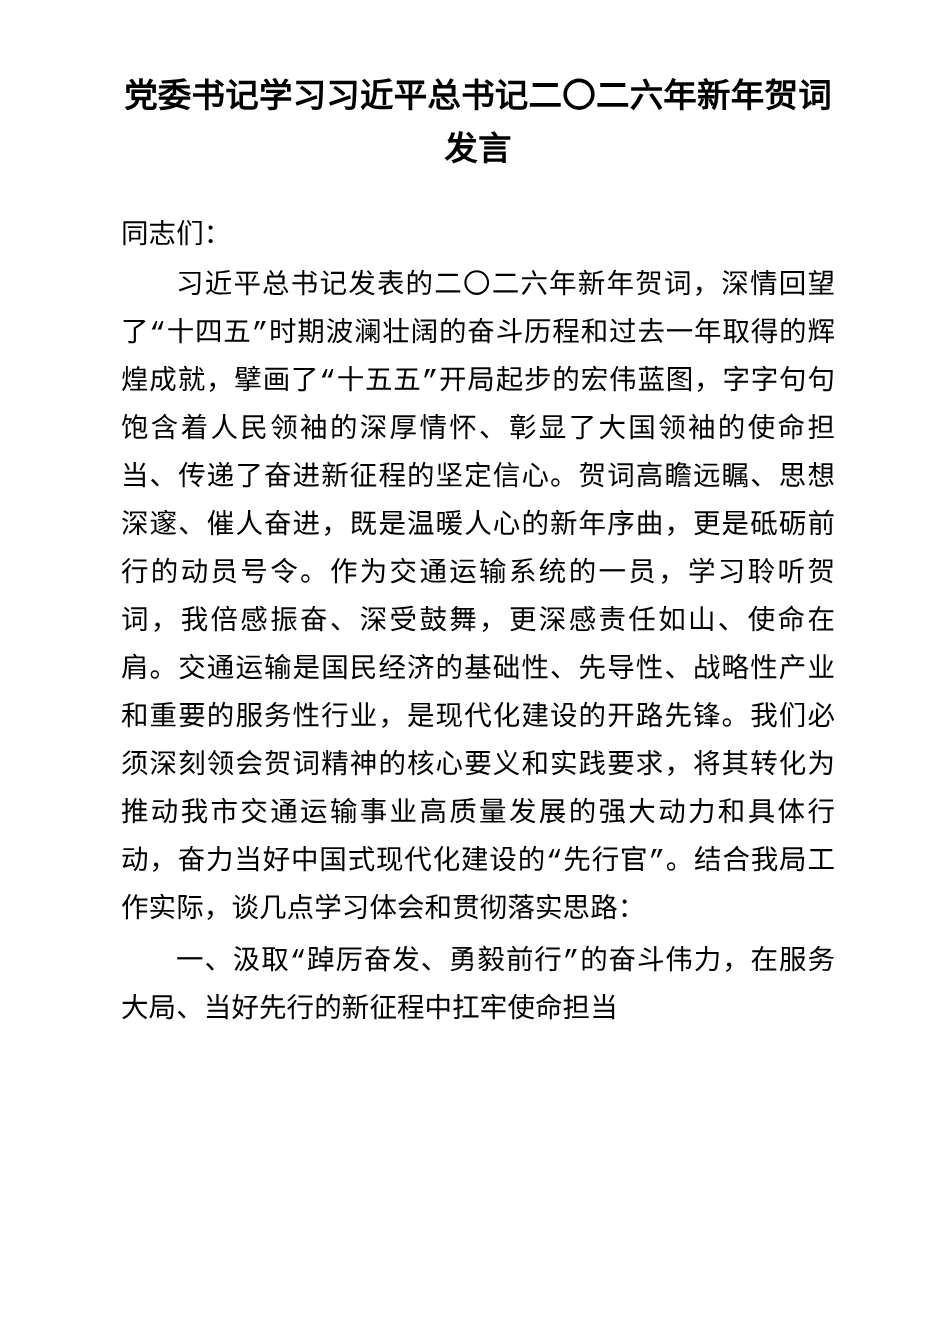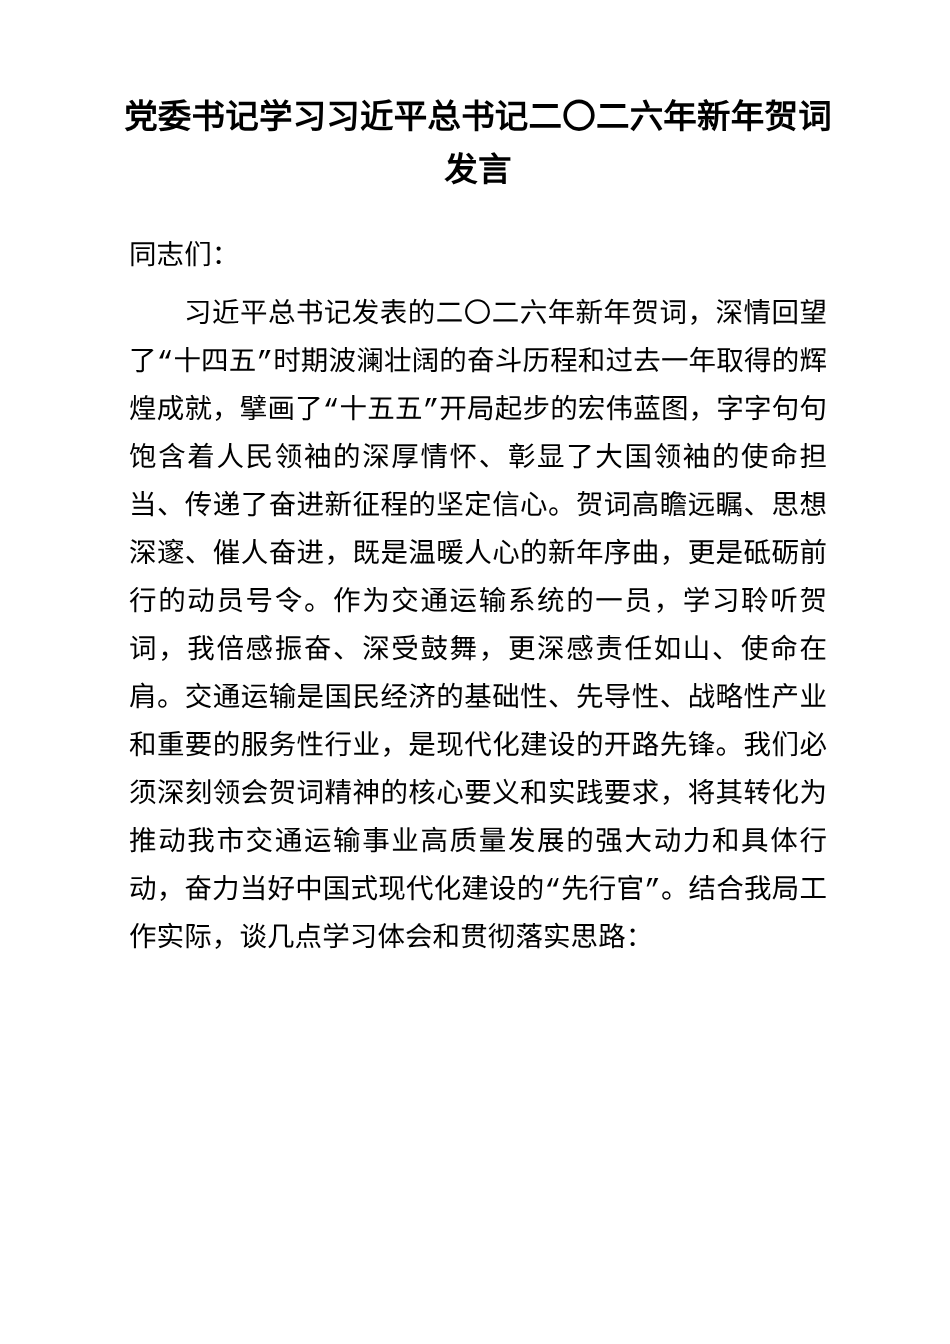--- a/index.html
+++ b/index.html
@@ -26,33 +26,33 @@
   .doc-body {
     position: absolute;
     left: 117px;
     top: 0;
     width: 722px;
   }
 
   
   .doc-title {
     margin: 0;
-    padding-top: 91px;
+    padding-top: 70px;
     font-size: 33.5px;
     font-weight: 700;
     line-height: 1.58;
     text-align: center;
     letter-spacing: 0.2px;
     font-family: "Liberation Sans", "DejaVu Sans", sans-serif;
     word-break: break-all;
   }
 
   
   .para {
-    margin: 12px;
+    margin: 4px;
     font-size: 27.5px;
     line-height: 48px;
     text-align: justify;
     text-justify: inter-ideograph;
     letter-spacing: 0.1px;
     word-break: break-all;
     font-weight: 400;
   }
 
   .para.salutation {
@@ -74,15 +74,16 @@
 
 <div class="page">
   <div class="doc-body">
 
     <h1 class="doc-title">党委书记学习习近平总书记二〇二六年新年贺词发言</h1>
 
     <p class="para salutation">同志们：</p>
 
     <p class="para indent">习近平总书记发表的二〇二六年新年贺词，深情回望了“十四五”时期波澜壮阔的奋斗历程和过去一年取得的辉煌成就，擘画了“十五五”开局起步的宏伟蓝图，字字句句饱含着人民领袖的深厚情怀、彰显了大国领袖的使命担当、传递了奋进新征程的坚定信心。贺词高瞻远瞩、思想深邃、催人奋进，既是温暖人心的新年序曲，更是砥砺前行的动员号令。作为交通运输系统的一员，学习聆听贺词，我倍感振奋、深受鼓舞，更深感责任如山、使命在肩。交通运输是国民经济的基础性、先导性、战略性产业和重要的服务性行业，是现代化建设的开路先锋。我们必须深刻领会贺词精神的核心要义和实践要求，将其转化为推动我市交通运输事业高质量发展的强大动力和具体行动，奋力当好中国式现代化建设的“先行官”。结合我局工作实际，谈几点学习体会和贯彻落实思路：</p>
 
+    <p class="para indent gap">一、汲取“踔厉奋发、勇毅前行”的奋斗伟力，在服务大局、当好先行的新征程中扛牢使命担当</p>
 
   </div>
 </div>
 
 </body></html>

